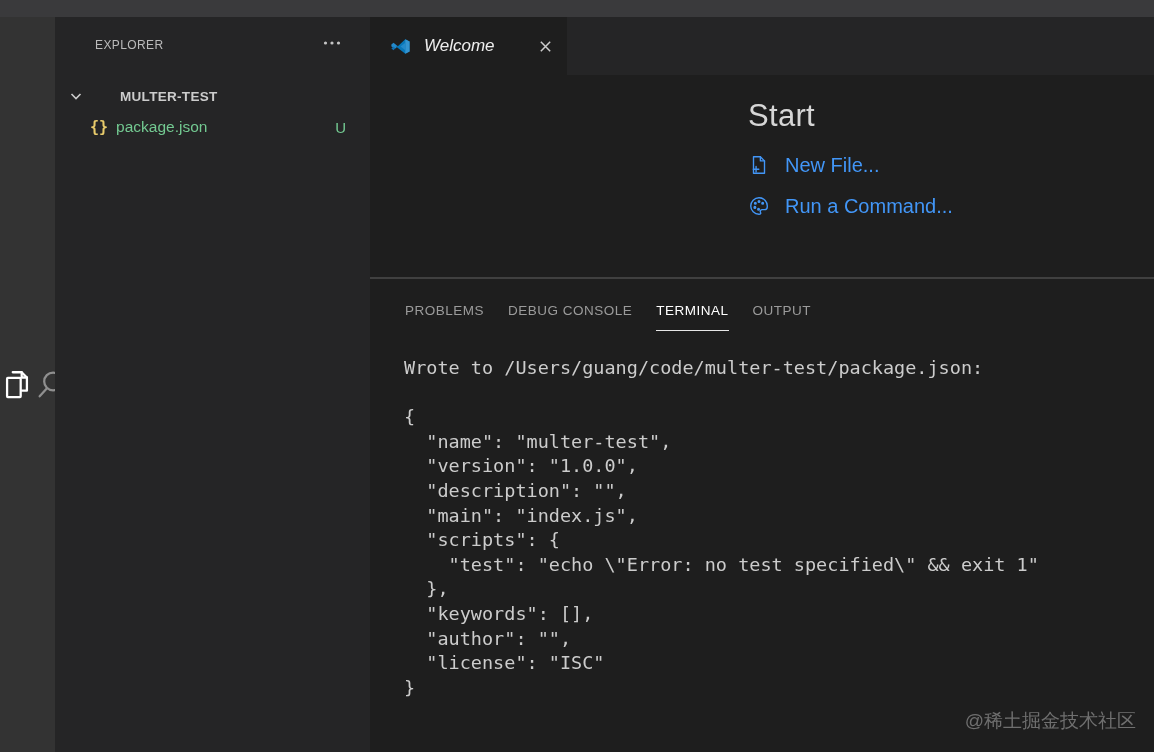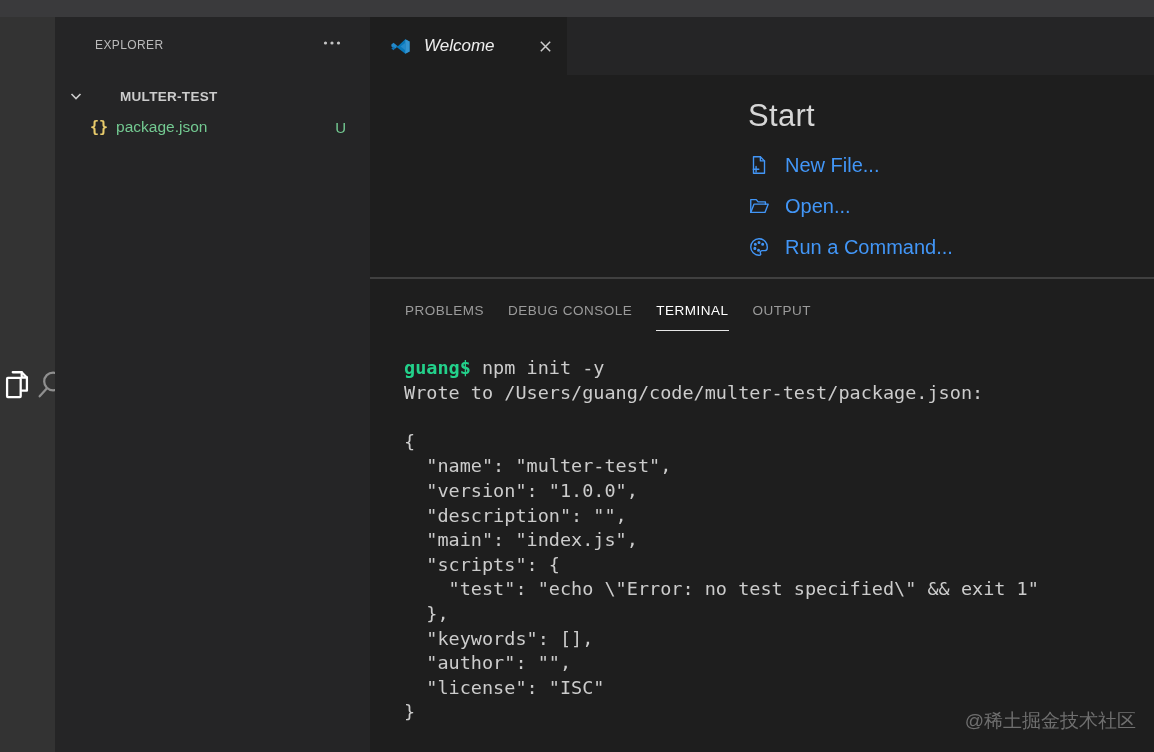--- a/index.html
+++ b/index.html
@@ -185,47 +185,39 @@
         <div class="start-link">
           <svg viewBox="0 0 24 24">
             <path d="M13.5 3H6v18h12V7.5z"></path>
               <path d="M13.5 3v4.5H18" transform="translate(0,0)"></path>
             <path d="M9 15.5h6M12 12.5v6" transform="translate(-3.2,1.2)"></path>
           </svg>
           <span class="lbl">New File...</span>
         </div>
         <div class="start-link">
           <svg viewBox="0 0 24 24">
-            <path d="M3 19V5h6l2 2.5h8V10"></path>
-            <path d="M3 19l3.5-9H22l-3.5 9z"></path>
-          </svg>
-          <span class="lbl">Open...</span>
-        </div>
-        <div class="start-link">
-          <svg viewBox="0 0 24 24">
             <path d="M12 3a9 9 0 100 18c1.8 0 2.3-1 1.6-2.2-.8-1.3.2-2.8 1.8-2.8H18a3 3 0 003-3A9 9 0 0012 3z"></path>
             <circle cx="8" cy="9" r="0.9" fill="#4296f7"></circle>
               <circle cx="12" cy="7.2" r="0.9" fill="#4296f7"></circle>
             <circle cx="16" cy="9" r="0.9" fill="#4296f7"></circle>
               <circle cx="7.5" cy="13.5" r="0.9" fill="#4296f7"></circle>
             <circle cx="11.5" cy="15.5" r="0.9" fill="#4296f7"></circle>
           </svg>
           <span class="lbl">Run a Command...</span>
         </div>
       </div>
 
       <div class="panel">
         <div class="panel-tabs">
           <div class="panel-tab">PROBLEMS</div>
           <div class="panel-tab">DEBUG CONSOLE</div>
           <div class="panel-tab active">TERMINAL</div>
           <div class="panel-tab">OUTPUT</div>
         </div>
         <div class="terminal">
-          <div class="term-line"><span class="prompt">guang$</span><span> npm init -y</span></div>
           <div class="term-line">Wrote to /Users/guang/code/multer-test/package.json:</div>
           <div class="term-line"></div>
           <div class="term-line">{</div>
           <div class="term-line">  "name": "multer-test",</div>
           <div class="term-line">  "version": "1.0.0",</div>
           <div class="term-line">  "description": "",</div>
           <div class="term-line">  "main": "index.js",</div>
           <div class="term-line">  "scripts": {</div>
           <div class="term-line">    "test": "echo \"Error: no test specified\" &amp;&amp; exit 1"</div>
           <div class="term-line">  },</div>

